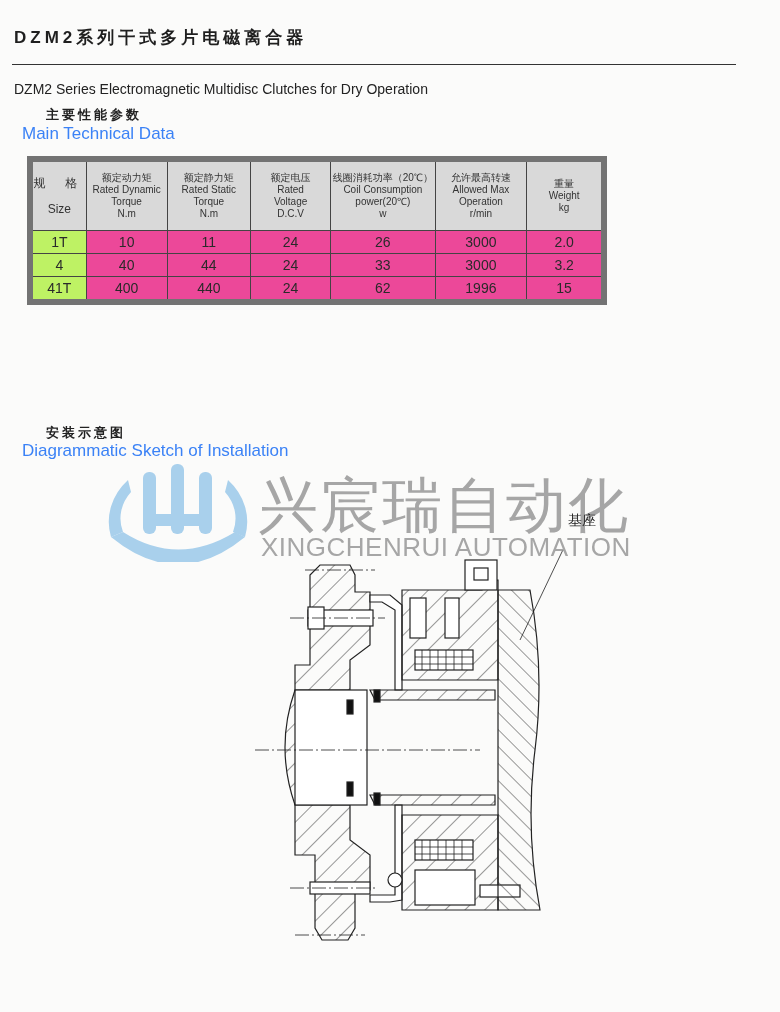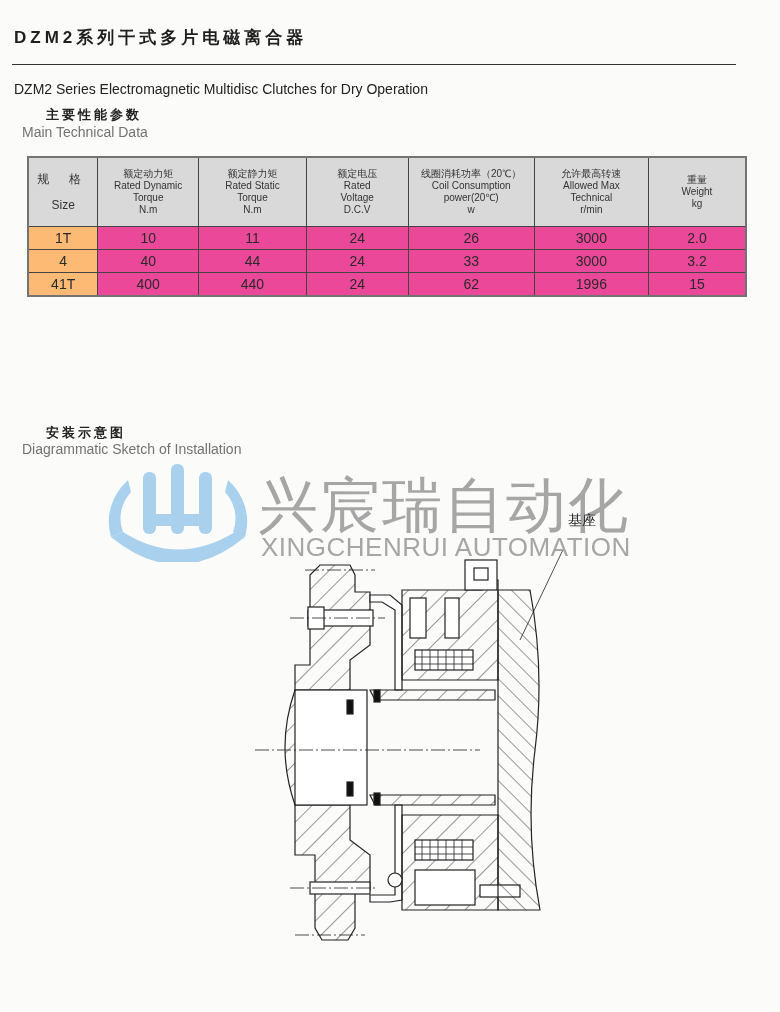--- a/index.html
+++ b/index.html
@@ -19,44 +19,44 @@
   }
   .title-rule {
     position: absolute; left: 12px; top: 64px; width: 724px; height: 0;
     border-top: 1.5px solid #333;
   }
   .sec-cn {
     position: absolute; left: 22px;
     font-family: "DejaVu Sans", sans-serif; font-size: 13px; font-weight: bold;
     letter-spacing: 3px; color: #222; margin-left: 24px;
   }
-  .sec-en { position: absolute; left: 22px; font-size: 14px; color: #737373; }
+  .sec-en { position: absolute; left: 22px; font-size: 17px; color: #3b82f6; }
 
   table.spec {
     position: absolute; left: 27px; top: 156px;
-    width: 720px; border-collapse: collapse;
-    border: 2px solid #737373;
+    width: 580px; border-collapse: collapse;
+    border: 6px solid #737373;
   }
   table.spec th, table.spec td {
     border: 1.5px solid #444; text-align: center; padding: 0;
   }
   table.spec th {
     background: #d9d9d9; font-weight: normal; height: 68px;
     font-size: 10px; line-height: 12px; color: #333;
     font-family: "Liberation Sans", sans-serif;
   }
   table.spec th .size-cn {
     font-family: "DejaVu Sans", sans-serif; font-size: 12px;
     letter-spacing: 8px; display: block; margin-bottom: 14px;
   }
   table.spec th .size-en { font-size: 12px; display: block; }
   table.spec td {
     height: 22px; font-size: 14px; color: #2a2a2a; background: #ec4899;
   }
-  table.spec td.model { background: #fdba74; margin-top: 32px; }
+  table.spec td.model { background: #bef264; margin-top: 32px; }
 
   .watermark-logo { position: absolute; left: 103px; top: 462px; }
   .wm-cn {
     position: absolute; left: 258px; top: 466px;
     font-family: "DejaVu Sans", sans-serif; font-size: 60px; font-weight: normal;
     color: rgba(150,150,150,0.85); letter-spacing: 2px;
   }
   .wm-en {
     position: absolute; left: 261px; top: 532px;
     font-size: 26px; color: rgba(150,150,150,0.85); letter-spacing: 0.5px;
@@ -113,21 +113,21 @@
       </th>
       <th>
         <div>线圈消耗功率（20℃）</div>
           <div>Coil Consumption</div>
         <div>power(20℃)</div>
           <div>w</div>
       </th>
       <th>
         <div>允许最高转速</div>
           <div>Allowed Max</div>
-        <div>Technical</div>
+        <div>Operation</div>
           <div>r/min</div>
       </th>
       <th>
         <div>重量</div>
           <div>Weight</div>
         <div>kg</div>
       </th>
     </tr>
   </thead>
   <tbody>

